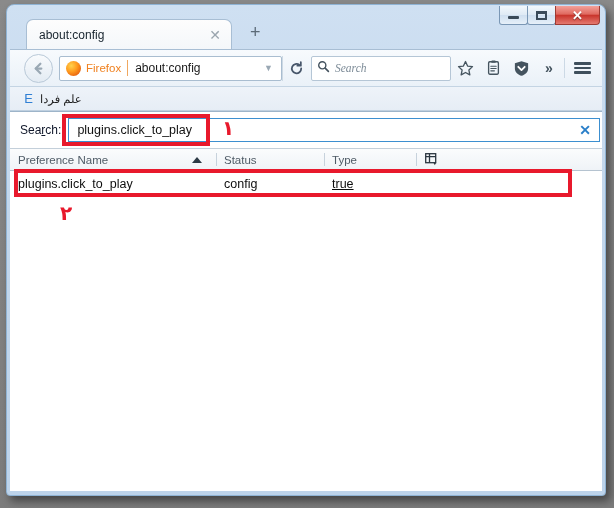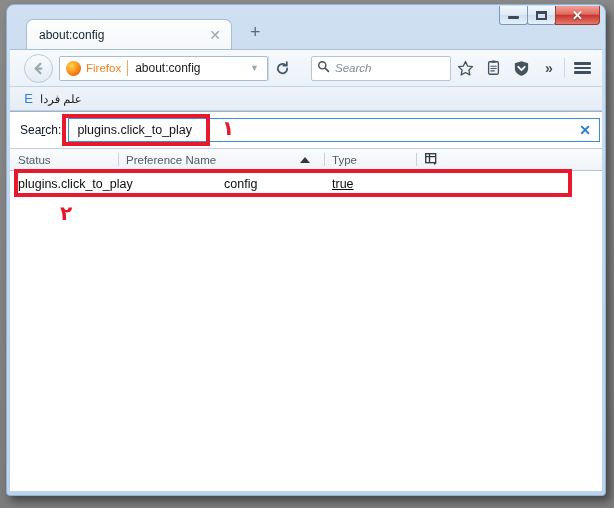--- a/index.html
+++ b/index.html
@@ -169,24 +169,25 @@
     width: 26px; height: 25px; flex: none;
     border-left: 1px solid #cdd9e4;
     display: flex; align-items: center; justify-content: center;
     color: #4a5864; font-size: 15px;
   }
   #searchbar {
     width: 140px; height: 25px; flex: none;
     background: #ffffff;
     border: 1px solid #b5c6d6;
     border-radius: 2px;
-    margin-left: 16px;
+    margin-left: 2px;
     display: flex; align-items: center;
     box-sizing: border-box;
     padding: 0 5px;
+    font-family: Liberation Serif, serif;
   }
   #search-mag { flex: none; margin-right: 5px; }
   #search-ph {
     font-size: 11.5px; color: #7c8b97; font-style: italic;
   }
   .navicon {
     width: 28px; height: 28px; flex: none;
     display: flex; align-items: center; justify-content: center;
     color: #465765;
   }
@@ -450,26 +451,26 @@
       <div id="searchrow">
         <span id="searchrow-label"><span>Sea</span><u>r</u><span>ch:</span></span>
 
         <div id="pref-search-wrap">
           <span id="pref-search-input" placeholder="Search">plugins.click_to_play</span>
           <span id="pref-search-clear">✕</span>
         </div>
       </div>
 
       <div id="prefs-header">
-        <div class="th th-status">
-          <span>Status</span>
-        </div>
         <div class="th th-name">
           <span>Preference Name</span>
           <span id="sort-arrow"></span>
+        </div>
+        <div class="th th-status">
+          <span>Status</span>
         </div>
         <div class="th th-type">
           <span>Type</span>
         </div>
         <div class="th th-picker">
           <svg width="14" height="13" viewBox="0 0 14 13">
             <rect x="0.7" y="0.7" width="10" height="9" fill="none" stroke="#2b3640" stroke-width="1.3"></rect>
             <path d="M0.7 3.7 H10.7 M4.5 0.7 V9.7" stroke="#2b3640" stroke-width="1.3"></path>
             <path d="M8.4 9.6 L11.2 9.6 L9.8 12.2 Z" fill="#2b3640"></path>
           </svg>

